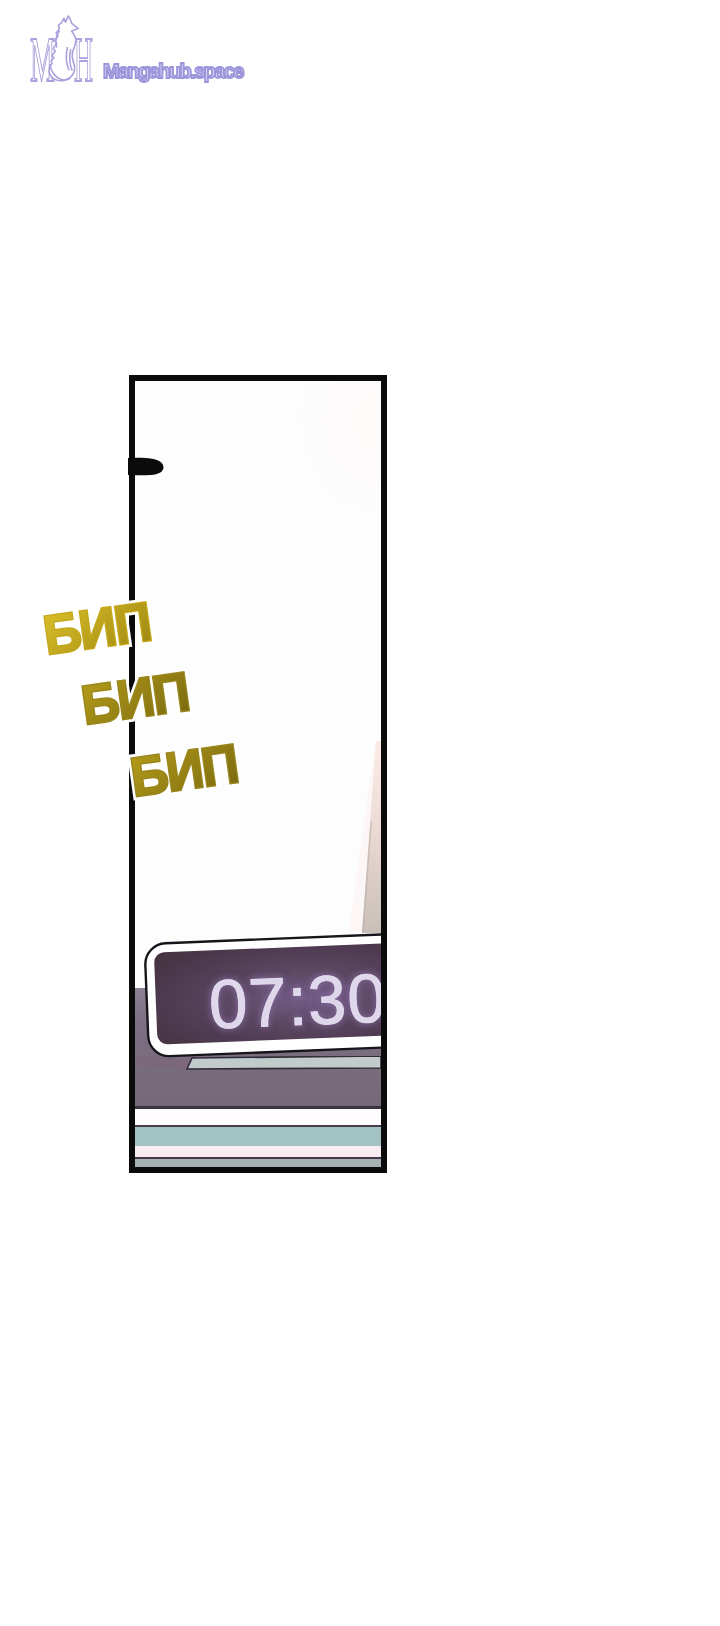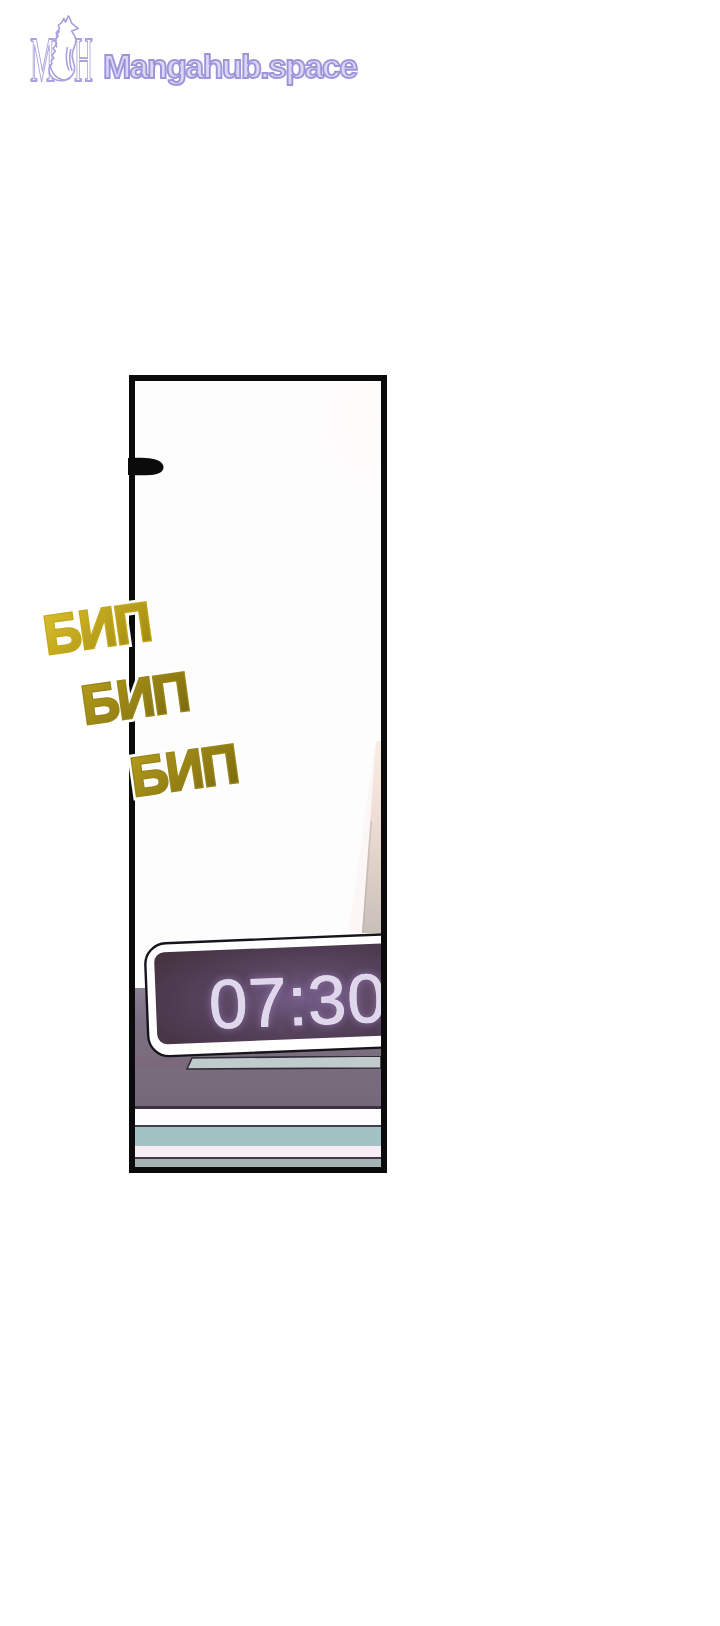--- a/index.html
+++ b/index.html
@@ -33,21 +33,21 @@
              L51 61 L53.9 58.2 L52 55.4 L55.3 51.2 L53.2 48.4 L56.7 43.6
              L54.9 40.6 L58 36 L56.2 33 L59.4 28.6 L58.4 25.2 L61.6 22.6 Z"></path>
     <path d="M59.5 30.5 C56 35.5 55 42 56.8 47.5" fill="none"></path>
     <path d="M67.5 47 C65.5 55 66 63 69 70.5" fill="none"></path>
     <path d="M70.8 49 C69 56.5 69.4 64 72.2 70.8" fill="none"></path>
     <path d="M50 64 C50.5 71.5 55 77.5 61.5 79.5 C64.8 80.4 68 79.8 70.3 78" fill="none"></path>
     <path d="M65.8 21.5 L66.8 18.8" fill="none"></path>
   </g>
 </svg>
 
-<div class="abs" style="left:103px;top:47px;font-size:34px;font-weight:bold;letter-spacing:-1.6px;color:#dbd7f3;-webkit-text-stroke:1.9px #9d95db;">Mangahub.space</div>
+<div class="abs" style="left:103px;top:60px;font-size:20px;font-weight:bold;letter-spacing:-1.6px;color:#dbd7f3;-webkit-text-stroke:1.9px #9d95db;">Mangahub.space</div>
 
 <div class="abs" style="left:129px;top:375px;width:258px;height:798px;border:6px solid #0b0b0b;box-sizing:border-box;background:#fefdfd;overflow:hidden;">
 
   <div class="abs" style="left:150px;top:0px;width:96px;height:150px;background:radial-gradient(ellipse at 100% 25%, rgba(250,243,237,0.22), rgba(255,255,255,0) 65%);"></div>
 
   <svg class="abs" style="left:200px;top:364px;" width="46" height="190" viewBox="0 0 46 190">
     <polygon points="40,0 14,186 46,186 46,0" fill="#fbeeea" opacity="0.4"></polygon>
   </svg>
 
   <svg class="abs" style="left:220px;top:360px;" width="26" height="192" viewBox="0 0 26 192">

